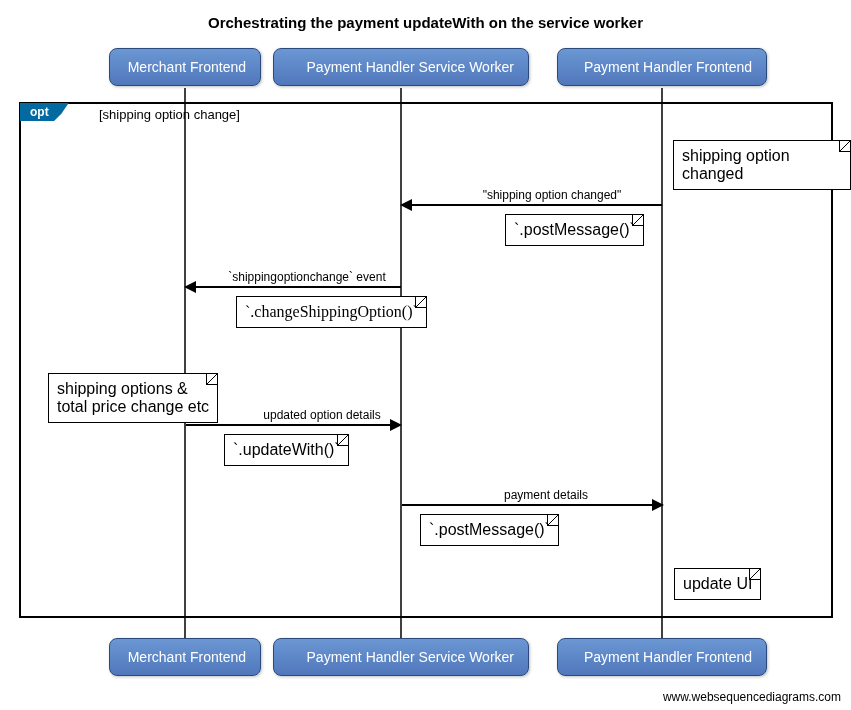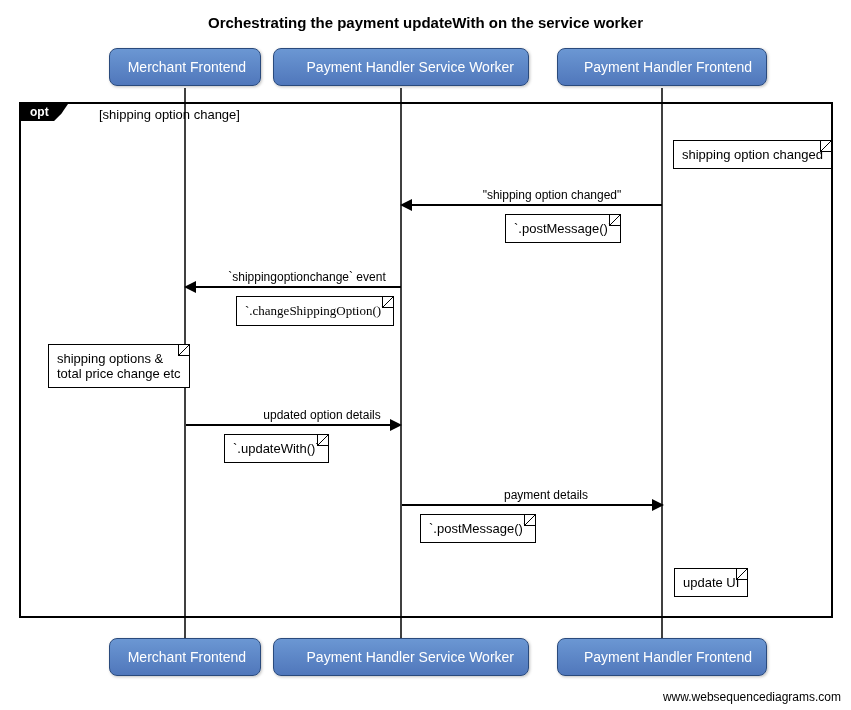--- a/index.html
+++ b/index.html
@@ -35,49 +35,49 @@
     width: 2px;
     background: #404040;
   }
   .opt-box {
     position: absolute;
     border: 2px solid #000;
   }
   .opt-tag {
     position: absolute;
     top: -1px; left: -1px;
-    background: #000000;
+    background: #0369a1;
     color: #fff;
     font-size: 12px;
     font-weight: bold;
     padding: 2px 20px 2px 10px;
     clip-path: polygon(0 0, 100% 0, 85% 60%, 70% 100%, 0 100%);
   }
   .opt-cond {
     position: absolute;
     top: 3px; left: 78px;
     font-size: 13px;
   }
   .note {
     position: absolute;
     background: #fff;
     border: 1px solid #000;
-    font-size: 13px;
+    font-size: 16px;
     padding: 6px 8px;
   }
   .note::after {
     content: '';
     position: absolute;
     top: 0; right: 0;
     width: 10px; height: 10px;
     background: linear-gradient(135deg, #fff 48%, #000 50%, #fff 52%);
     border-left: 1px solid #000;
     border-bottom: 1px solid #000;
   }
-  .note.wide { white-space: pre-line; }
+  .note.wide { white-space: pre-line; margin-top: 29px; }
   .msg-line {
     position: absolute;
     height: 2px;
     background: #000;
   }
   .arrow-r {
     position: absolute;
     width: 0; height: 0;
     border-top: 6px solid transparent;
     border-bottom: 6px solid transparent;

